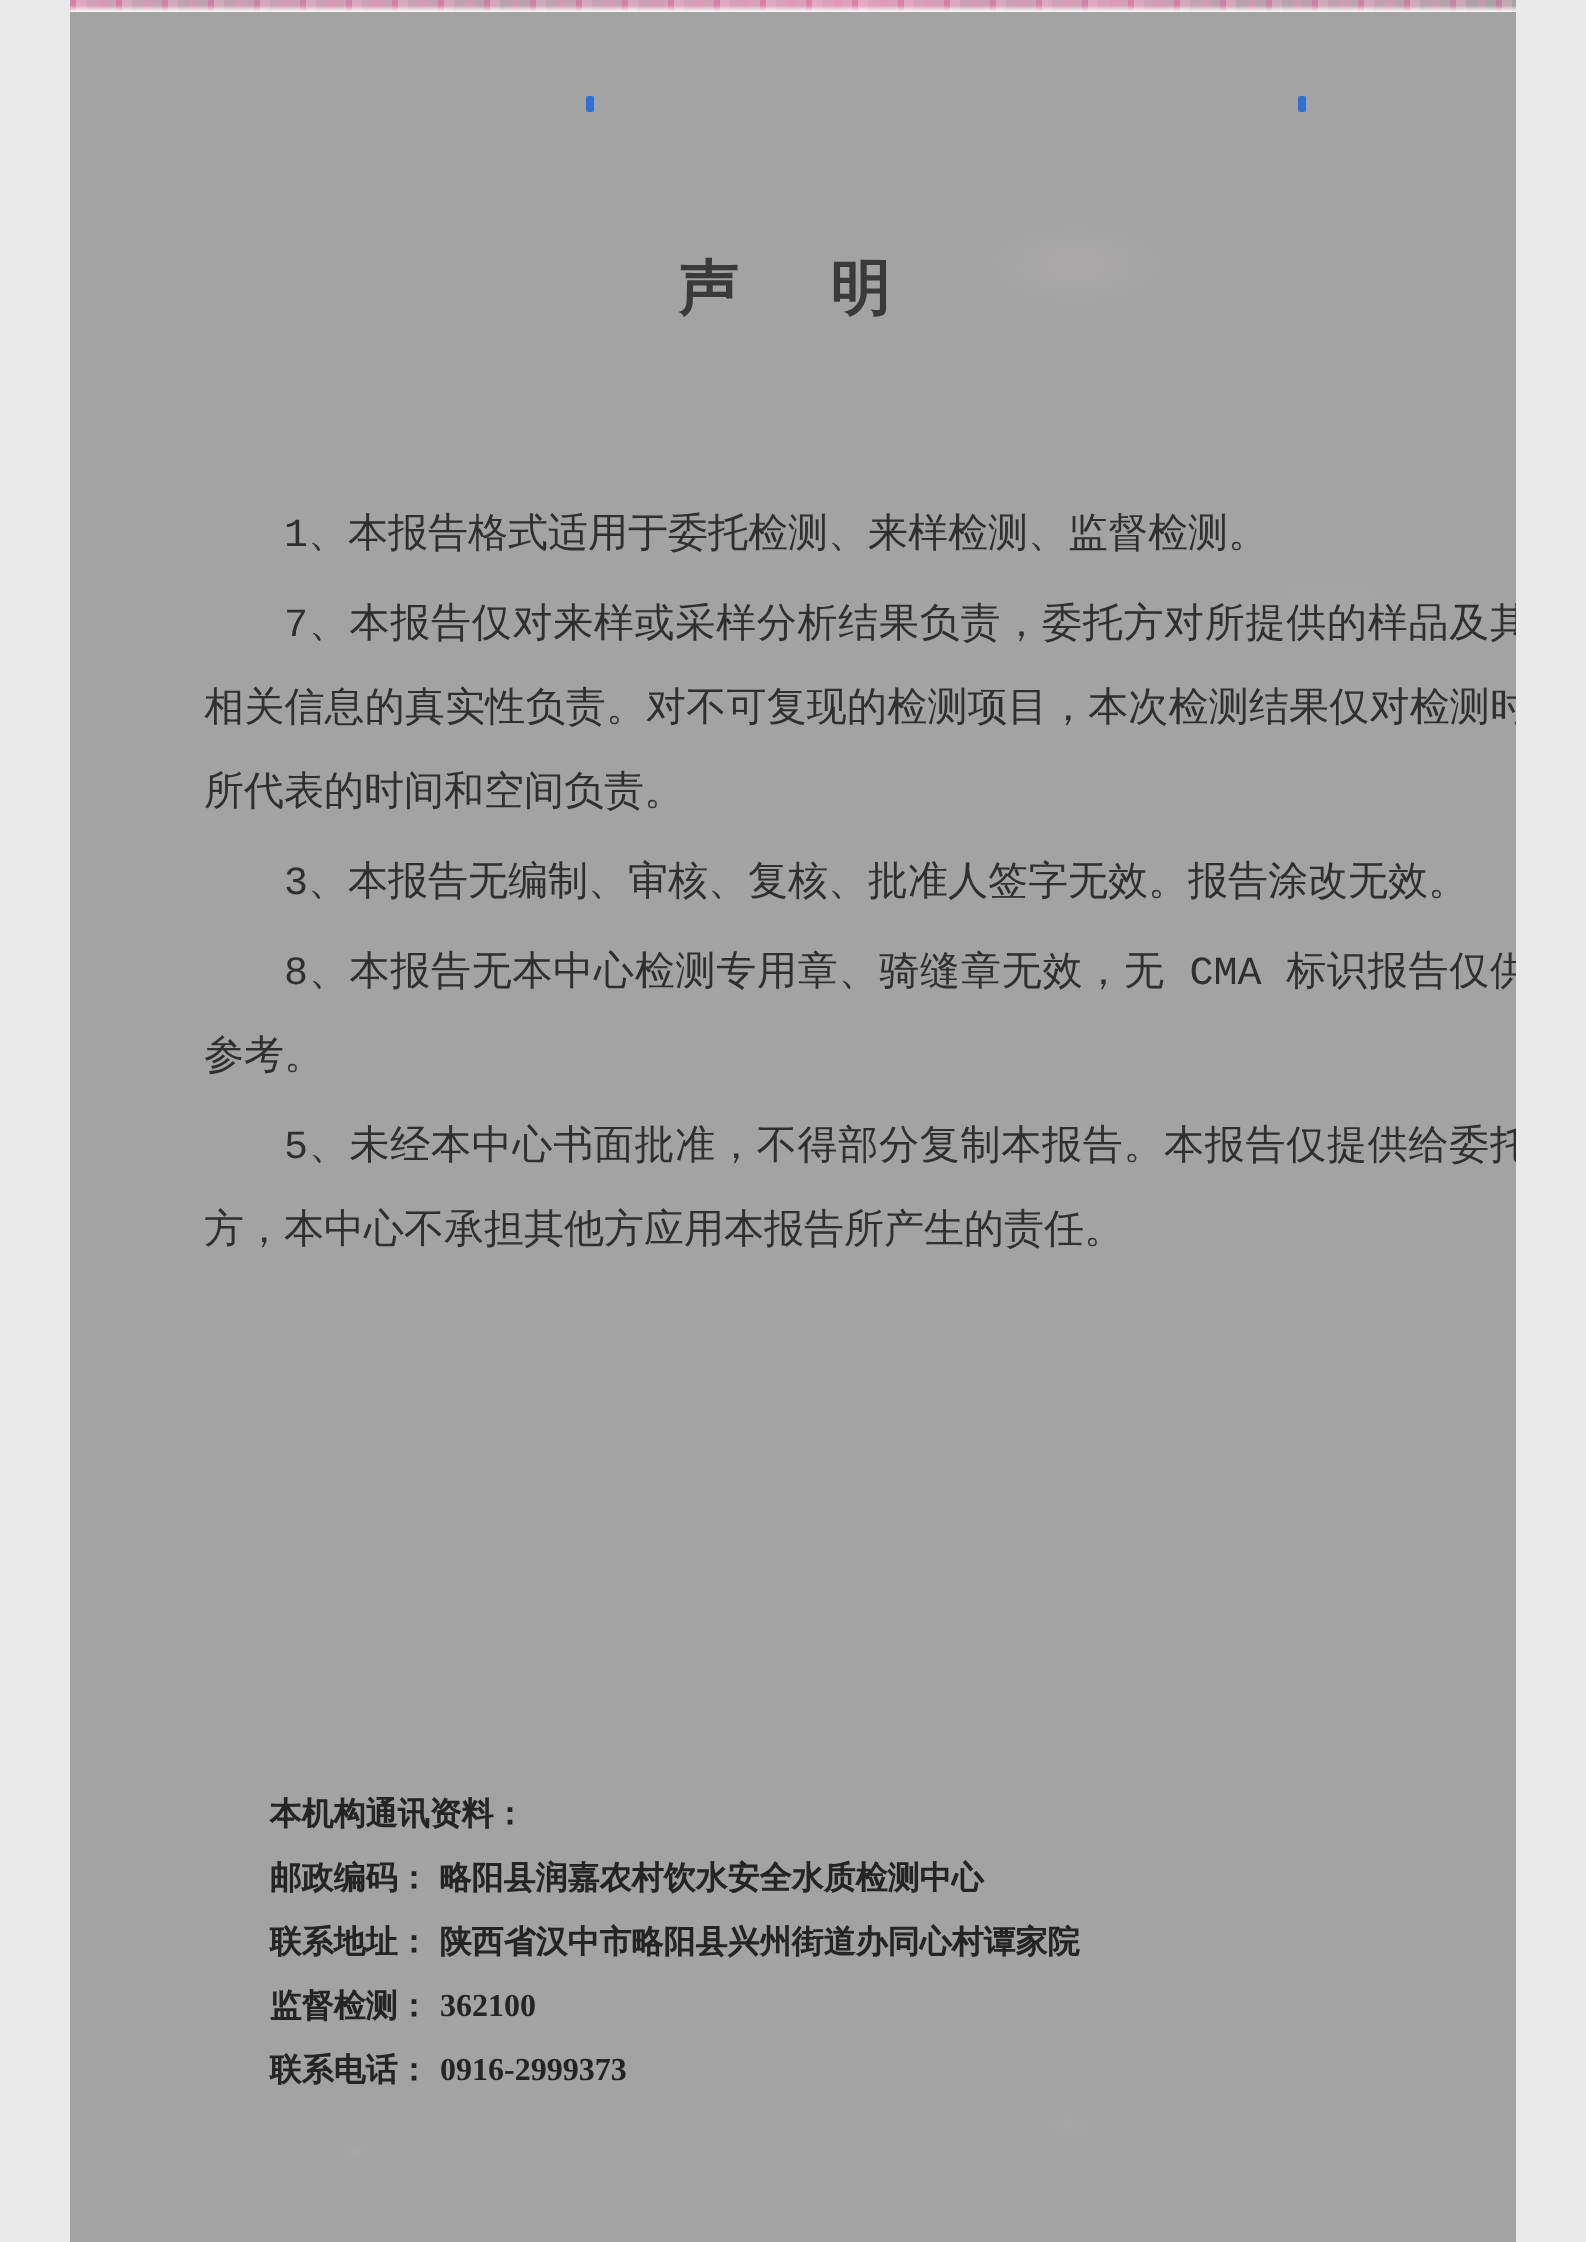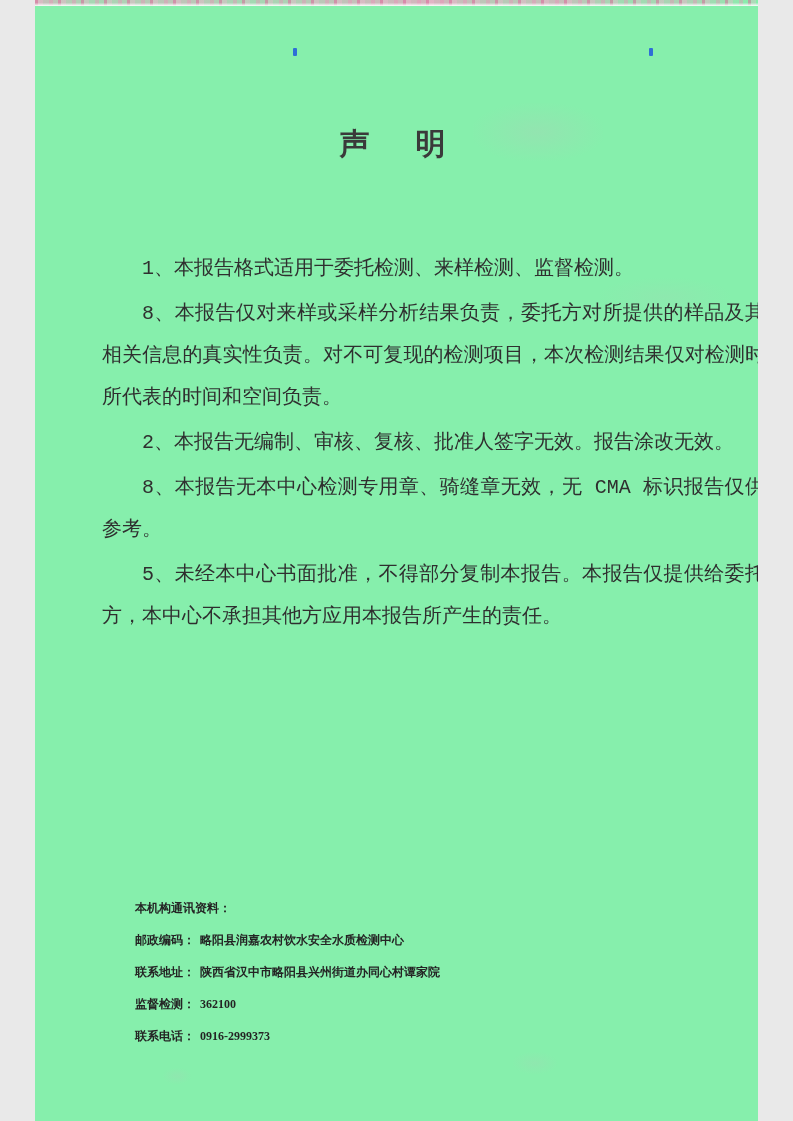--- a/index.html
+++ b/index.html
@@ -1,20 +1,20 @@
 <!DOCTYPE html>
 <html><head>
 <meta charset="utf-8">
 <style>
   html,body{margin:0;padding:0;background:#e9e9e9;}
   .page{
     position:relative;
     width:723px;height:1121px;
     margin:0 auto;
-    background:#86efac;
+    background:#a3a3a3;
     overflow:hidden;
     font-family:"Liberation Serif","DejaVu Serif",serif;
     color:#2f2f2f;
   }
 
   
   .scan-band{
     position:absolute;top:0;left:0;width:100%;height:6px;
     background:
       repeating-linear-gradient(90deg,
@@ -63,21 +63,21 @@
     font-size:20px;line-height:42px;
     text-align:justify;
   }
   .statements p{
     margin:0 0 3px 0;
     text-indent:2em;
     font-family:Liberation Mono, monospace;
   }
   .contact{
     position:absolute;left:100px;top:892px;
-    font-size:12px;line-height:32px;
+    font-size:16px;line-height:32px;
     font-weight:600;color:#242424;
   }
   .contact-row{white-space:nowrap;}
   .contact-row .val{margin-left:5px;margin-top:16px;}
 </style>
 </head>
 <body>
 
 <div class="page">
 
@@ -87,22 +87,22 @@
   <div class="smudge s1"></div>
   <div class="smudge s2"></div>
   <div class="smudge s3"></div>
   <div class="smudge s4"></div>
   <div class="smudge s5"></div>
 
   <h1 class="doc-title">声　明</h1>
 
   <div class="statements">
     <p>1、本报告格式适用于委托检测、来样检测、监督检测。</p>
-    <p>8、本报告仅对来样或采样分析结果负责，委托方对所提供的样品及其相关信息的真实性负责。对不可复现的检测项目，本次检测结果仅对检测时所代表的时间和空间负责。</p>
-    <p>2、本报告无编制、审核、复核、批准人签字无效。报告涂改无效。</p>
+    <p>7、本报告仅对来样或采样分析结果负责，委托方对所提供的样品及其相关信息的真实性负责。对不可复现的检测项目，本次检测结果仅对检测时所代表的时间和空间负责。</p>
+    <p>3、本报告无编制、审核、复核、批准人签字无效。报告涂改无效。</p>
     <p>8、本报告无本中心检测专用章、骑缝章无效，无 CMA 标识报告仅供参考。</p>
     <p>5、未经本中心书面批准，不得部分复制本报告。本报告仅提供给委托方，本中心不承担其他方应用本报告所产生的责任。</p>
   </div>
 
   <div class="contact">
     <div class="contact-heading">本机构通讯资料：</div>
     <div class="contact-row">
       <span class="lbl">邮政编码：</span><span class="val">略阳县润嘉农村饮水安全水质检测中心</span>
     </div>
     <div class="contact-row">

